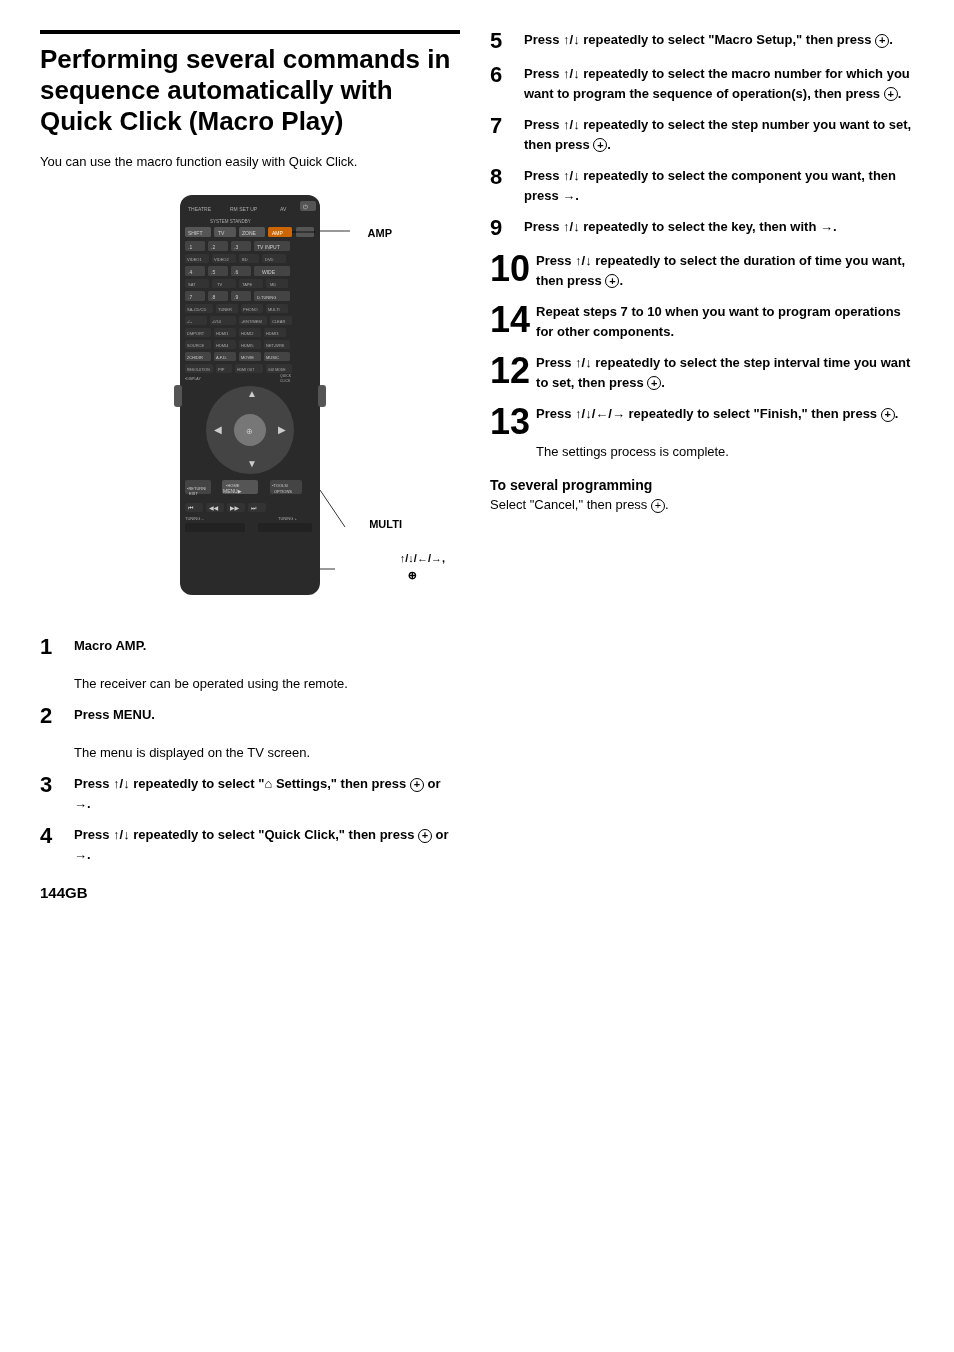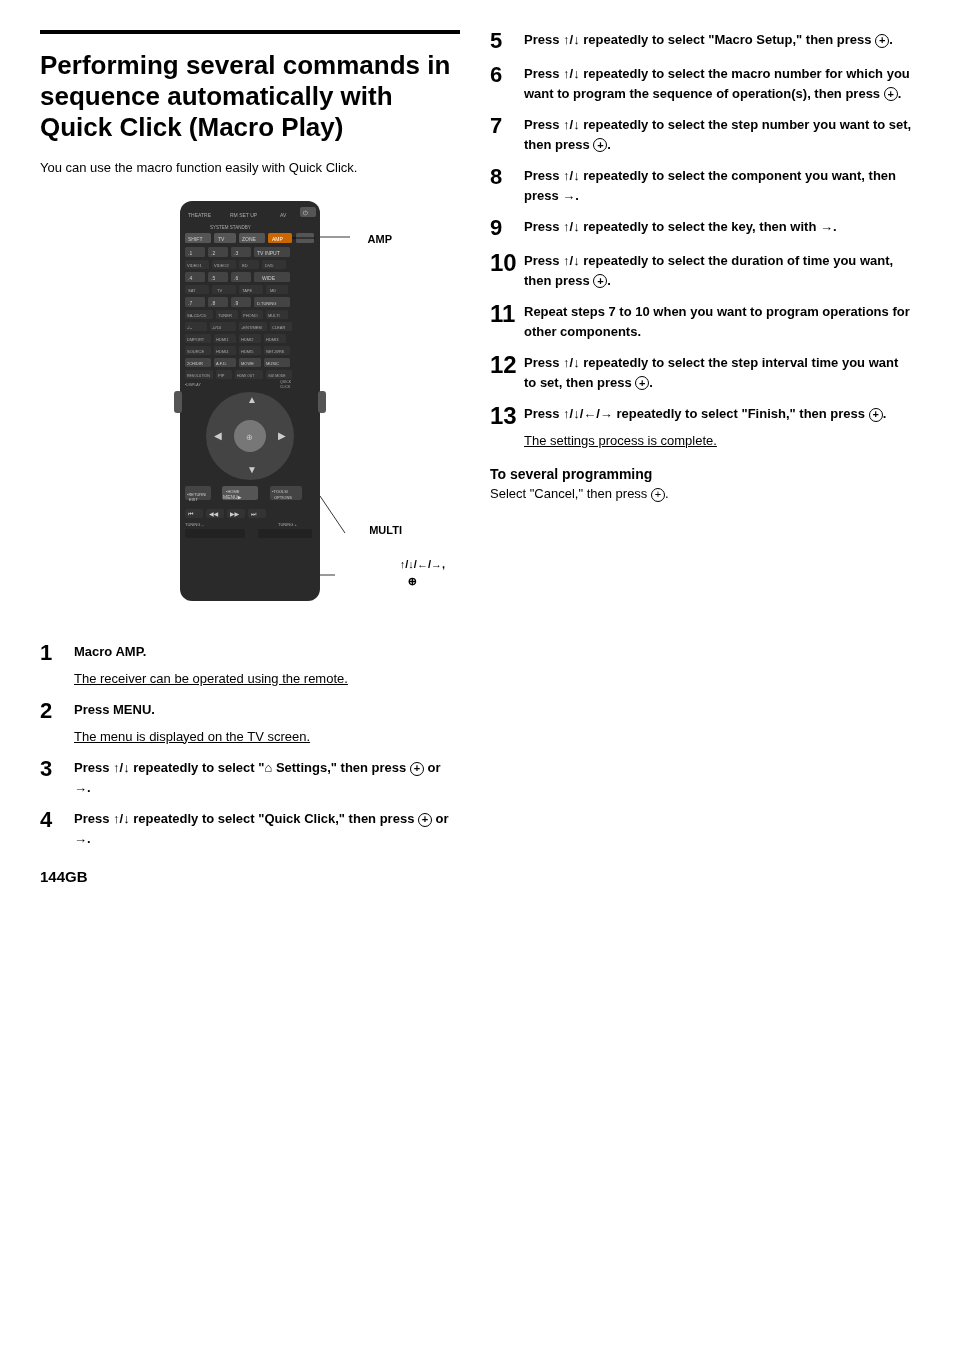--- a/index.html
+++ b/index.html
@@ -22,21 +22,21 @@
     }
     .right-col {
       flex: 1;
     }
     .page-title {
       font-size: 26px;
       font-weight: 900;
       line-height: 1.2;
       margin-bottom: 14px;
       border-top: 4px solid #000;
-      padding-top: 16px;
+      padding-top: 10px;
     }
     .intro-text {
       font-size: 13px;
       margin-bottom: 24px;
       line-height: 1.5;
     }
     .remote-container {
       display: flex;
       justify-content: center;
       margin-bottom: 18px;
@@ -49,27 +49,26 @@
       line-height: 1.5;
     }
     .step-num {
       font-size: 22px;
       font-weight: 900;
       line-height: 1;
       flex-shrink: 0;
       min-width: 28px;
     }
     .step-num-large {
-      font-size: 24px;
+      font-size: 36px;
     }
     .step-sub {
-      margin-top: 7px;
+      margin-top: 18px;
       font-size: 13px;
       color: #000;
-      text-decoration: underline;
     }
     .section-heading {
       font-size: 14px;
       font-weight: bold;
       margin-bottom: 4px;
       margin-top: 8px;
     }
     .page-num {
       margin-top: 20px;
       font-size: 15px;
@@ -349,21 +348,21 @@
     </div>
 
     <div class="step-item">
       <span class="step-num step-num-large">10</span>
       <div>
         <strong>Press ↑/↓ repeatedly to select the duration of time you want, then press <span class="circle-plus">+</span>.</strong>
       </div>
     </div>
 
     <div class="step-item">
-      <span class="step-num step-num-large">11</span>
+      <span class="step-num step-num-large">14</span>
       <div>
         <strong>Repeat steps 7 to 10 when you want to program operations for other components.</strong>
       </div>
     </div>
 
     <div class="step-item">
       <span class="step-num step-num-large">12</span>
       <div>
         <strong>Press ↑/↓ repeatedly to select the step interval time you want to set, then press <span class="circle-plus">+</span>.</strong>
       </div>

